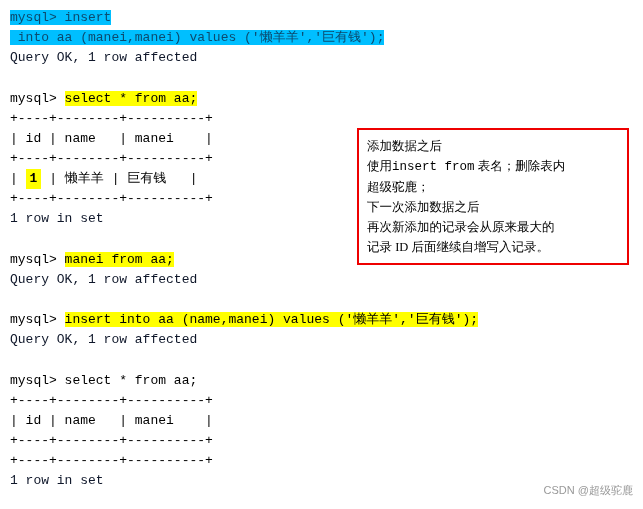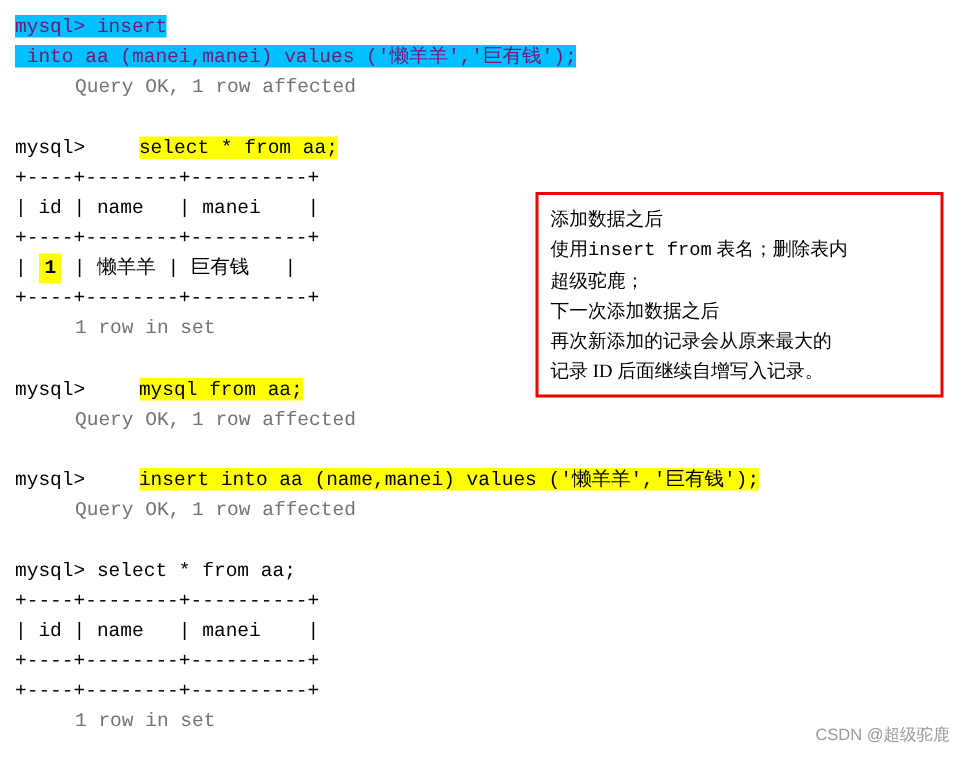--- a/index.html
+++ b/index.html
@@ -23,39 +23,37 @@
     .line {
       white-space: pre;
       display: block;
     }
     .prompt {
       color: #000;
     }
     .highlight-yellow {
       background: #ffff00;
       color: #000;
-      margin-left: 28px;
     }
     .highlight-blue {
       background: #00bfff;
-      color: #701a75;
+      color: #0c4a6e;
     }
     .id-badge {
       display: inline-block;
       background: #ffff00;
       color: #000;
       padding: 0 4px;
       font-weight: bold;
     }
     .table-line {
       color: #000;
     }
     .normal {
-      color: #737373;
-      margin-left: 40px;
+      color: #0f172a;
     }
     .watermark {
       position: absolute;
       bottom: 10px;
       right: 10px;
       font-family: Liberation Sans, sans-serif;
       font-size: 11px;
       color: #999;
     }
     .annotation-box {
@@ -91,21 +89,21 @@
 
   <div class="line"><span class="prompt">mysql&gt; </span><span class="highlight-yellow">select * from aa;</span></div>
   <div class="line table-line">+----+--------+----------+</div>
   <div class="line table-line">| id | name   | manei    |</div>
   <div class="line table-line">+----+--------+----------+</div>
   <div class="line table-line">| <span class="id-badge">1</span> | 懒羊羊 | 巨有钱   |</div>
   <div class="line table-line">+----+--------+----------+</div>
   <div class="line normal">1 row in set</div>
   <div class="line">&nbsp;</div>
 
-  <div class="line"><span class="prompt">mysql&gt; </span><span class="highlight-yellow">mysql from aa;</span></div>
+  <div class="line"><span class="prompt">mysql&gt; </span><span class="highlight-yellow">manei from aa;</span></div>
   <div class="line normal">Query OK, 1 row affected</div>
   <div class="line">&nbsp;</div>
 
   <div class="line"><span class="prompt">mysql&gt; </span><span class="highlight-yellow">insert into aa (name,manei) values ('懒羊羊','巨有钱');</span></div>
   <div class="line normal">Query OK, 1 row affected</div>
   <div class="line">&nbsp;</div>
 
   <div class="line"><span class="prompt">mysql&gt; select * from aa;</span></div>
   <div class="line table-line">+----+--------+----------+</div>
   <div class="line table-line">| id | name   | manei    |</div>

